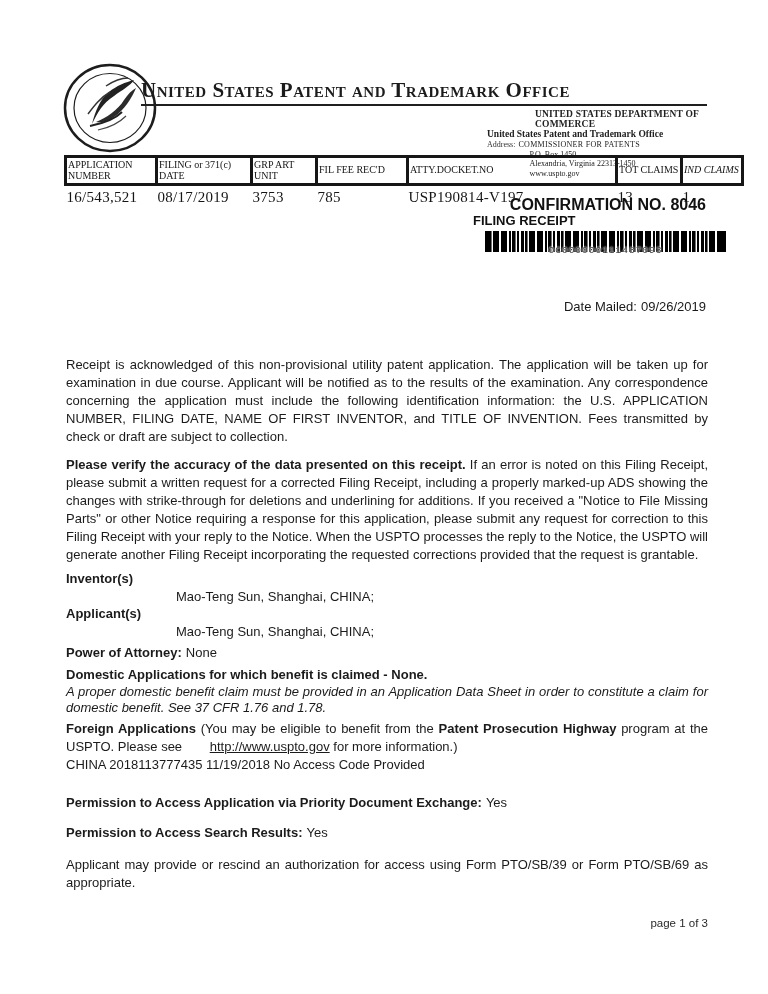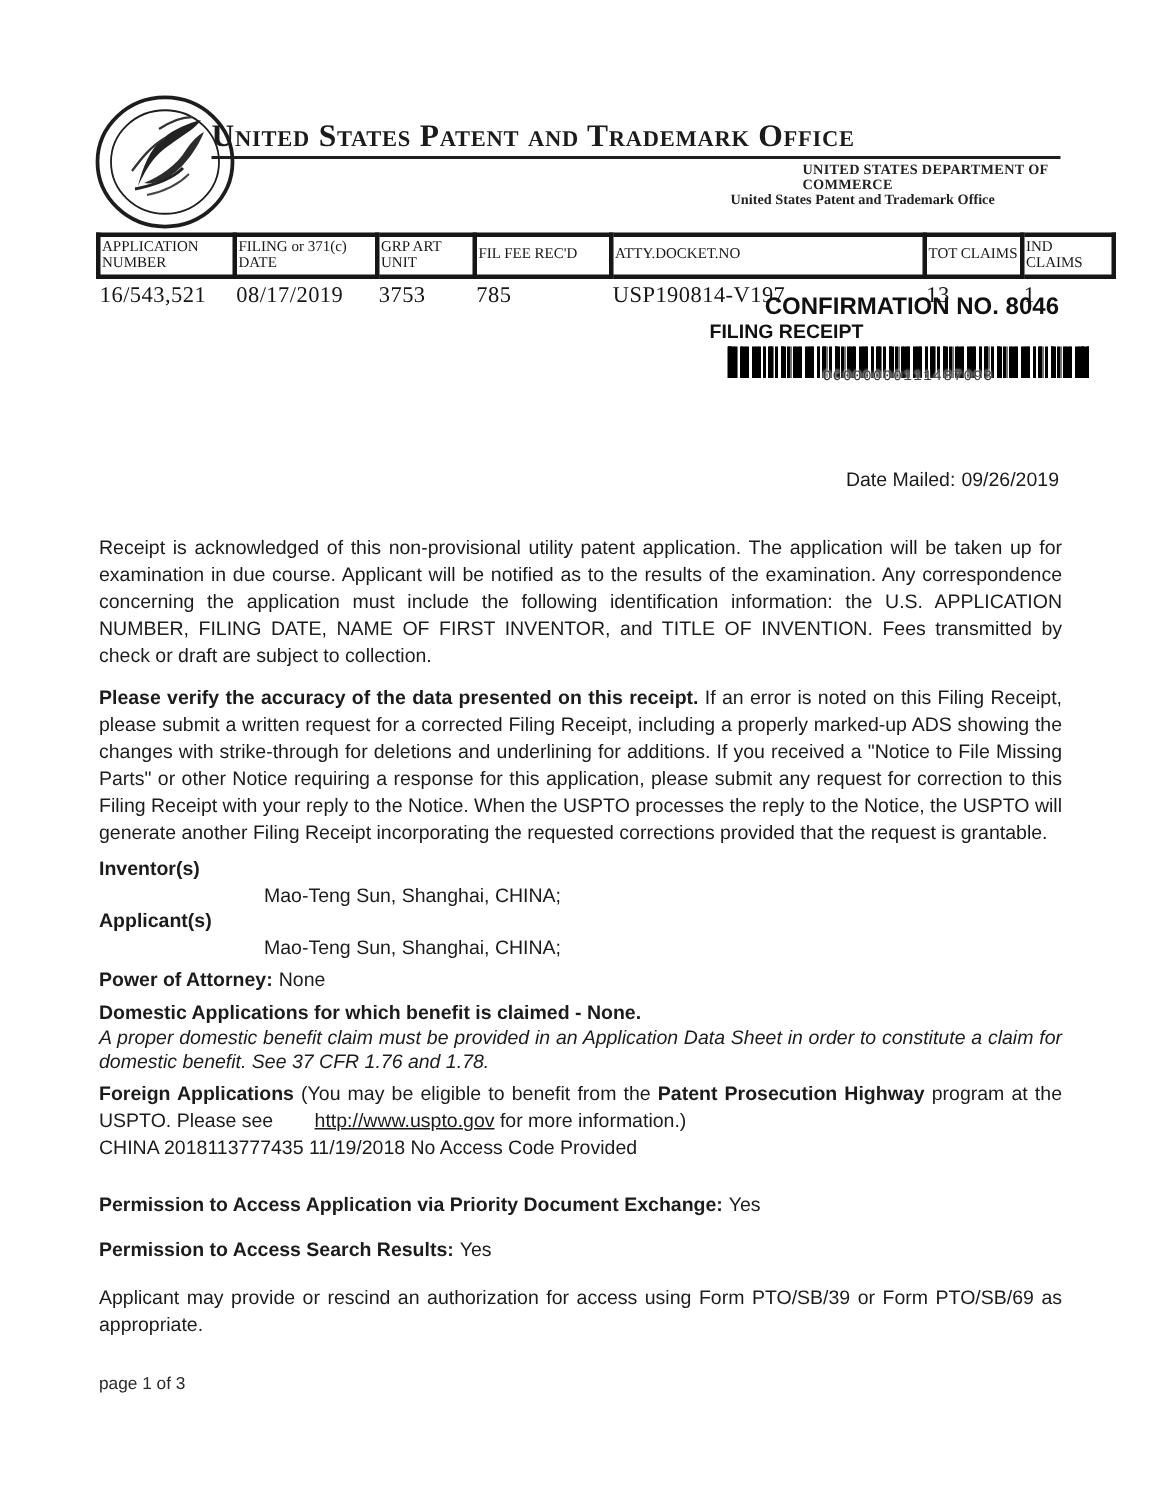--- a/index.html
+++ b/index.html
@@ -37,21 +37,21 @@
     font-family:"Liberation Serif",serif;color:#151515;table-layout:fixed;}
   #info-table th{
     border:3px solid #161616;font-size:10px;font-weight:normal;
     line-height:10.5px;padding:2px 1px;text-align:left;vertical-align:middle;
   }
   #info-table td{
     border:none;font-size:15px;padding:3px 1px 0 1px;text-align:left;
     letter-spacing:0.3px;
   }
   .c0{width:86px;} .c1{width:90px;} .c2{width:60px;} .c3{width:86px;}
-  .c4{width:204px;} .c5{width:60px;} .c6{width:56px;}
+  .c4{width:204px;} .c5{width:60px;} .c6{width:56px;font-style:italic;}
 
   
   #confirmation{left:66px;top:196px;width:640px;text-align:right;
     font-size:16px;font-weight:bold;color:#111;}
   #filing-receipt{left:473px;top:213px;font-size:13px;font-weight:bold;color:#111;}
   #barcode{
     left:485px;top:231px;width:241px;height:21px;position:absolute;
     background-image:
       repeating-linear-gradient(90deg,#000 0 2px,transparent 2px 4px),
       repeating-linear-gradient(90deg,#000 0 3px,transparent 3px 9px),
@@ -59,39 +59,39 @@
   }
   #barcode::before,#barcode::after{
     content:"";position:absolute;top:0;bottom:0;width:5px;background:#000;
   }
   #barcode::before{left:0;} #barcode::after{right:0;}
   #barcode-label{
     position:absolute;left:0;right:0;bottom:-4px;text-align:center;
     font-family:"Liberation Mono",monospace;font-size:9.5px;color:#3a3a3a;
     letter-spacing:1px;text-shadow:0 0 2px #fff,0 0 2px #fff;
   }
-  #date-mailed{left:66px;top:312px;width:640px;text-align:right;font-size:13px;color:#1a1a1a;}
+  #date-mailed{left:66px;top:299px;width:640px;text-align:right;font-size:13px;color:#1a1a1a;}
   #date-mailed .val{margin-left:4px;}
 
   
   #doc-body{left:66px;top:356px;width:642px;font-size:13px;line-height:18px;color:#1b1b1b;}
   #doc-body p{margin:0;}
   .just{text-align:justify;}
   .b{font-weight:bold;}
   .it{font-style:italic;}
   .mb10{margin-bottom:10px!important;}
   .mb6{margin-bottom:6px!important;}
   .indent-name{margin-left:110px;line-height:17px;}
   .label-line{line-height:18px;}
   .val-gap{margin-left:4px;font-weight:normal;}
   .note{line-height:16px;}
   .link{text-decoration:underline;color:#1b1b1b;cursor:pointer;padding-left:24px;}
   .gap20{height:20px;} .gap12{height:12px;} .gap14{height:14px;}
   .gap18{height:16px;} .gap4{height:4px;}
-  #page-footer{margin-top:6px;text-align:left;font-size:11.5px;color:#2a2a2a;}
+  #page-footer{margin-top:6px;text-align:right;font-size:11.5px;color:#2a2a2a;}
 </style>
 </head>
 <body>
 
 <svg id="seal" class="abs" viewBox="0 0 96 92">
   <ellipse cx="48" cy="46" rx="45" ry="43" fill="none" stroke="#1d1d1d" stroke-width="2.5"></ellipse>
   <ellipse cx="48" cy="46" rx="36" ry="34.5" fill="none" stroke="#1d1d1d" stroke-width="1.2"></ellipse>
   <path d="M30 62 C36 50 40 42 52 34 C60 28 68 24 72 18 C64 20 54 24 47 30 C38 37 33 50 30 62 Z" fill="#222"></path>
   <path d="M34 60 C44 56 56 48 62 38 C66 32 70 28 74 26 C70 36 62 48 52 55 C46 59 40 61 34 60 Z" fill="#2b2b2b"></path>
   <path d="M28 64 C38 62 52 58 60 50" stroke="#222" stroke-width="2" fill="none"></path>
@@ -99,20 +99,29 @@
   <path d="M36 68 C46 66 56 62 64 54" stroke="#444" stroke-width="1.2" fill="none"></path>
   <path d="M44 24 C50 20 58 16 66 16" stroke="#333" stroke-width="1.5" fill="none"></path>
 </svg>
 
 <div id="org-title" class="abs">United States Patent and Trademark Office</div>
 <div id="title-rule" class="abs"></div>
 
 <div id="dept-block" class="abs">
   <div class="dept-line1">UNITED STATES DEPARTMENT OF COMMERCE</div>
   <div class="dept-line2">United States Patent and Trademark Office</div>
+  <div class="addr-row">
+    <span class="addr-label">Address:</span>
+    <span class="addr-col">
+      <div class="a1">COMMISSIONER FOR PATENTS</div>
+      <div class="a2">P.O. Box 1450</div>
+      <div class="a3">Alexandria, Virginia 22313-1450</div>
+      <div class="a4">www.uspto.gov</div>
+    </span>
+  </div>
 </div>
 
 <table id="info-table" class="abs">
   <tbody>
       <tr>
     <th class="c0">APPLICATION NUMBER</th>
     <th class="c1">FILING or 371(c) DATE</th>
     <th class="c2">GRP ART UNIT</th>
     <th class="c3">FIL FEE REC'D</th>
     <th class="c4">ATTY.DOCKET.NO</th>

